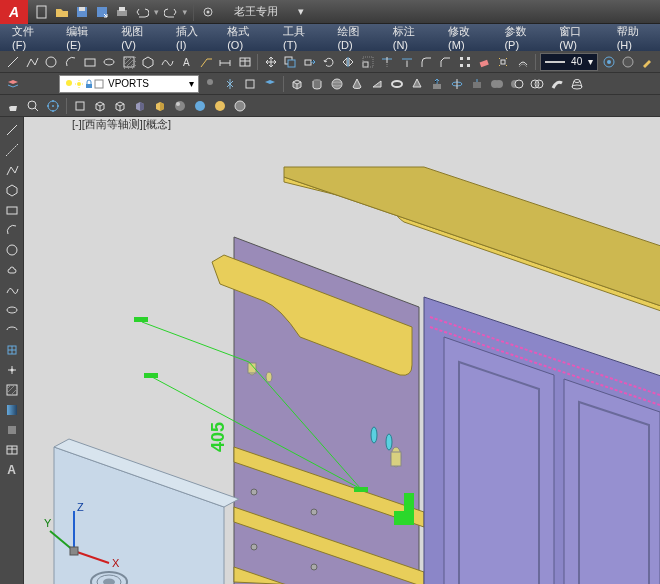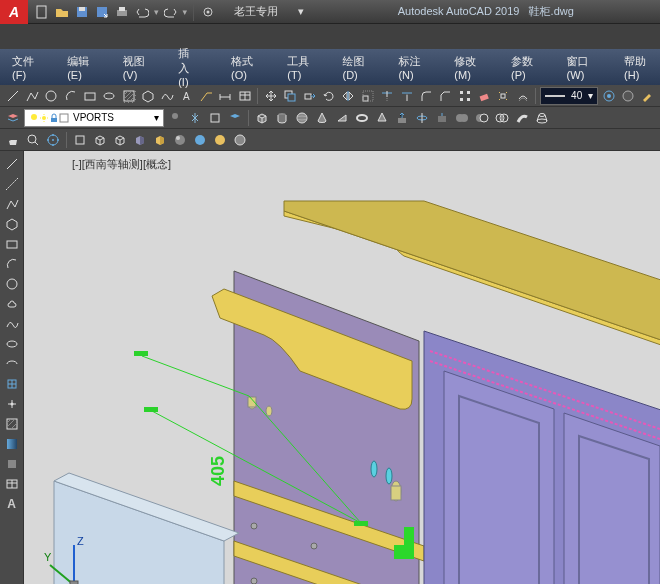--- a/index.html
+++ b/index.html
@@ -3,32 +3,32 @@
 <meta charset="utf-8">
 <style>
 * { margin: 0; padding: 0; box-sizing: border-box; }
 body { font-family: "Microsoft YaHei", sans-serif; font-size: 11px; overflow: hidden; width: 660px; height: 584px; background: #404040; }
 .titlebar { height: 24px; background: linear-gradient(#5a5a5a, #3a3a3a); display: flex; align-items: center; border-bottom: 1px solid #222; }
 .app-logo { width: 28px; height: 24px; background: #d62828; color: #fff; display: flex; align-items: center; justify-content: center; font-weight: bold; font-size: 14px; font-style: italic; }
 .qat { display: flex; gap: 4px; padding: 0 6px; align-items: center; }
 .qat-btn { width: 16px; height: 16px; display: flex; align-items: center; justify-content: center; color: #ccc; cursor: pointer; }
 .workspace-dd { display: flex; align-items: center; gap: 20px; color: #ddd; padding: 0 8px; border-left: 1px solid #555; height: 18px; }
 .title-center { flex: 1; text-align: center; color: #c0d0e0; font-size: 11px; }
-.menubar { height: 36px; background: linear-gradient(#4a5a75, #2a3a55); display: flex; align-items: center; padding: 0 4px; gap: 16px; margin-top: 25px; }
+.menubar { height: 27px; background: linear-gradient(#4a5a75, #2a3a55); display: flex; align-items: center; padding: 0 4px; gap: 8px; }
 .menu-item { color: #e8e8e8; padding: 2px 8px; cursor: pointer; font-size: 11px; }
 .toolbar-row { height: 22px; background: #4a4a4a; border-bottom: 1px solid #333; display: flex; align-items: center; padding: 0 4px; gap: 2px; overflow: hidden; }
 .tool-btn { width: 18px; height: 18px; display: flex; align-items: center; justify-content: center; color: #ccc; cursor: pointer; border: 1px solid transparent; }
 .tool-sep { width: 1px; height: 16px; background: #666; margin: 0 2px; }
-.layer-dd { background: #fff; color: #000; height: 18px; width: 140px; display: flex; align-items: center; padding: 0 4px; font-size: 10px; border: 1px solid #888; }
+.layer-dd { background: #fff; color: #000; height: 18px; width: 140px; display: flex; align-items: center; padding: 0 4px; font-size: 10px; border: 1px solid #888; margin-left: 35px; }
 .lw-dd { background: #0f172a; color: #eee; height: 18px; width: 60px; display: flex; align-items: center; padding: 0 4px; font-size: 10px; border: 1px solid #666; justify-content: space-between; }
 .main-area { display: flex; height: calc(584px - 24px - 20px - 22px - 22px - 22px); }
 .left-toolbar { width: 24px; background: #4a4a4a; border-right: 1px solid #333; display: flex; flex-direction: column; align-items: center; padding-top: 4px; gap: 2px; }
 .left-tool { width: 18px; height: 18px; display: flex; align-items: center; justify-content: center; color: #ccc; cursor: pointer; }
 .viewport { flex: 1; background: #d8d8d8; position: relative; overflow: hidden; }
-.viewport-label { position: absolute; top: 6px; left: 6px; color: #333; font-size: 11px; z-index: 10; padding-left: 42px; }
+.viewport-label { position: absolute; top: 0; left: 6px; color: #333; font-size: 11px; z-index: 10; padding-left: 42px; }
 .ucs { position: absolute; bottom: 20px; left: 20px; z-index: 10; }
 .canvas-3d { position: absolute; inset: 0; }
 svg { display: block; }
 </style>
 </head>
 <body>
 
 <div class="titlebar">
   <div class="app-logo">A</div>
   <div class="qat">
@@ -73,23 +73,20 @@
       </div>
     <span style="color:#aaa;font-size:9px">▾</span>
   </div>
   <div class="workspace-dd">
     <svg width="12" height="12">
         <circle cx="6" cy="6" r="4" fill="none" stroke="#ccc"></circle>
         <circle cx="6" cy="6" r="1.5" fill="#ccc"></circle>
       </svg>
     <span>老王专用</span>
     <span>▾</span>
-  </div>
-  <div class="title-center">
-    <span>Autodesk AutoCAD 2019</span>&nbsp;&nbsp;&nbsp;<span>鞋柜.dwg</span>
   </div>
 </div>
 
 <div class="menubar">
   <div class="menu-item">文件(F)</div>
   <div class="menu-item">编辑(E)</div>
   <div class="menu-item">视图(V)</div>
   <div class="menu-item">插入(I)</div>
   <div class="menu-item">格式(O)</div>
   <div class="menu-item">工具(T)</div>

